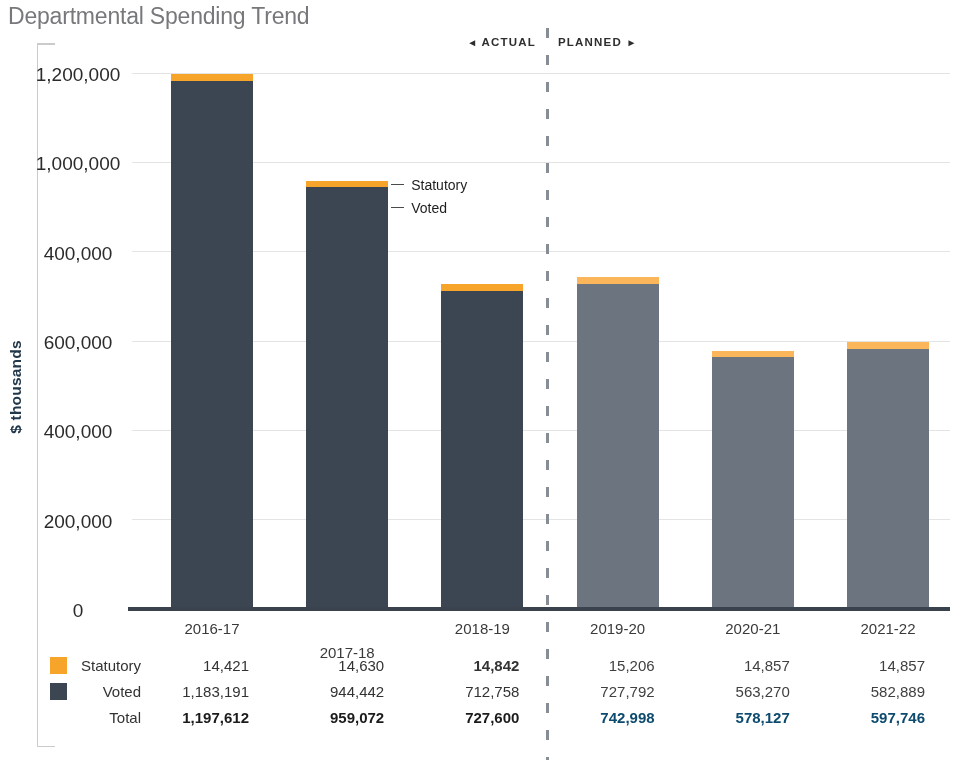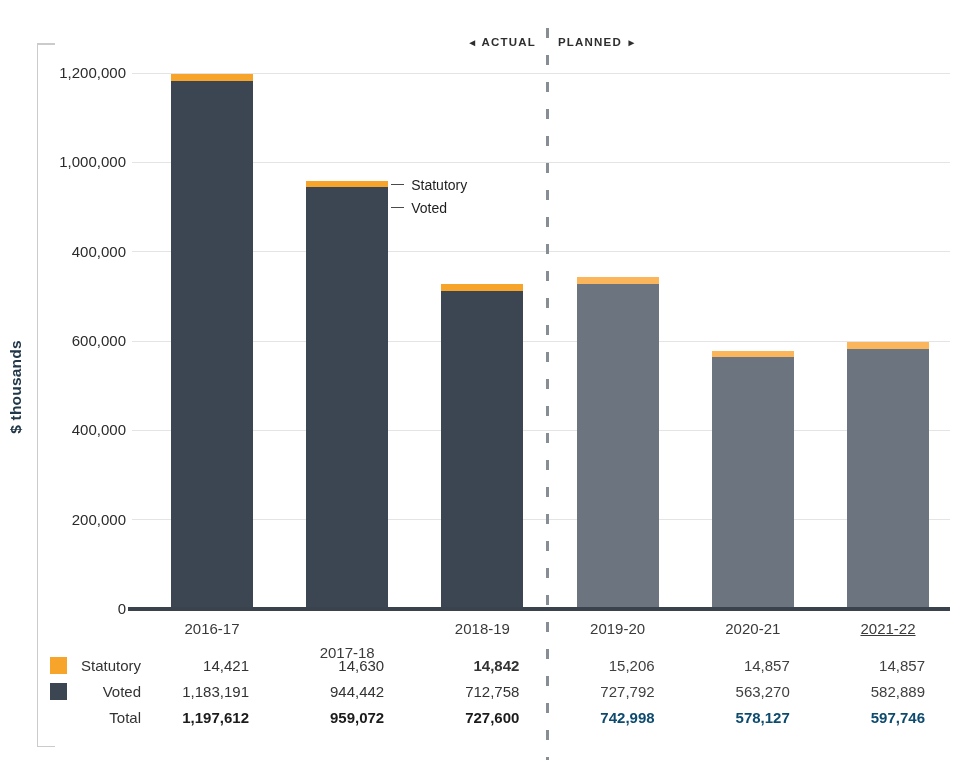--- a/index.html
+++ b/index.html
@@ -18,40 +18,41 @@
           font-weight:600;color:#22384A;letter-spacing:0.2px;}
   .hdr{position:absolute;top:36px;font-size:11.5px;font-weight:600;color:#2E2E2E;
        letter-spacing:1.2px;white-space:nowrap;}
   .hdr-actual{left:400px;width:136px;text-align:right;}
   .hdr-planned{left:558px;}
   .hdr .arrow{font-size:10px;letter-spacing:0;}
   .divider{position:absolute;left:546px;top:28px;width:3px;height:732px;z-index:6;
            background:repeating-linear-gradient(180deg,#878D94 0 10px,transparent 10px 27px);}
   #chart{position:absolute;left:0;top:0;width:960px;height:763px;}
   .gridline{position:absolute;height:1px;background:#E4E4E4;z-index:1;}
-  .ytick{position:absolute;text-align:right;font-size:15px;color:#2B2B2B;z-index:1;}
+  .ytick{position:absolute;text-align:center;font-size:19px;color:#2B2B2B;z-index:1;}
   .bar{position:absolute;display:flex;flex-direction:column;z-index:2;}
   .seg-voted{flex:1;}
   .xtick{position:absolute;text-align:center;font-size:15px;color:#3A3A3A;}
   .axis{position:absolute;left:128px;top:607px;width:822px;height:3.5px;
         background:#39424D;z-index:3;}
   .annot-row{position:absolute;display:flex;align-items:center;gap:7px;z-index:4;}
   .annot-dash{width:13px;height:1.5px;background:#4A4A4A;}
   .annot-label{font-size:14px;color:#1E1E1E;}
   .cell{position:absolute;font-size:15px;color:#333333;text-align:right;height:18px;line-height:18px;}
   .cell.planned{color:#404040;}
   .cell.bold{font-weight:700;color:#1B1B1B;}
   .cell.bold.planned{color:#0c4a6e;}
   .rowlabel{position:absolute;font-size:15px;color:#333333;text-align:right;height:18px;line-height:18px;}
   .swatch{position:absolute;width:17px;height:17px;}
 </style>
 </head>
 <body>
 
 <div class="canvas">
+  <div class="title">Departmental Spending Trend</div>
   <div class="fig-border"></div>
   <div class="ylabel">$ thousands</div>
 
   <div class="hdr hdr-actual"><span class="arrow">◄</span>&nbsp;<span>ACTUAL</span></div>
   <div class="hdr hdr-planned"><span>PLANNED</span>&nbsp;<span class="arrow">►</span></div>
 
   <div class="divider"></div>
 
   <div id="chart">
       <div class="ytick" style="left: 30px; top: 600px; width: 96px;">0</div>
@@ -89,21 +90,21 @@
       <div class="xtick" style="left: 562.6px; top: 620px; width: 110px;">2019-20</div>
       <div class="bar" style="left: 711.8px; top: 350.77px; width: 82px; height: 258.23px;">
         <div class="seg-statutory" style="height: 6.63613px; background: rgb(251, 181, 90);"></div>
         <div class="seg-voted" style="background: rgb(107, 116, 127);"></div>
       </div>
       <div class="xtick" style="left: 697.8px; top: 620px; width: 110px;">2020-21</div>
       <div class="bar" style="left: 847px; top: 342.007px; width: 82px; height: 266.993px;">
         <div class="seg-statutory" style="height: 6.63613px; background: rgb(251, 181, 90);"></div>
         <div class="seg-voted" style="background: rgb(107, 116, 127);"></div>
       </div>
-      <div class="xtick" style="left: 833px; top: 620px; width: 110px; text-decoration: underline;">2021-22</div>
+      <div class="xtick" style="left: 833px; top: 620px; width: 110px;">2021-22</div>
     </div>
   <div class="axis"></div>
 
   <div class="annot-row" id="annot-statutory" style="left: 391.2px; top: 175.615px; height: 18px;">
     <span class="annot-dash"></span>
     <span class="annot-label">Statutory</span>
   </div>
   <div class="annot-row" id="annot-voted" style="left: 391.2px; top: 198.615px; height: 18px;">
     <span class="annot-dash"></span>
     <span class="annot-label">Voted</span>

